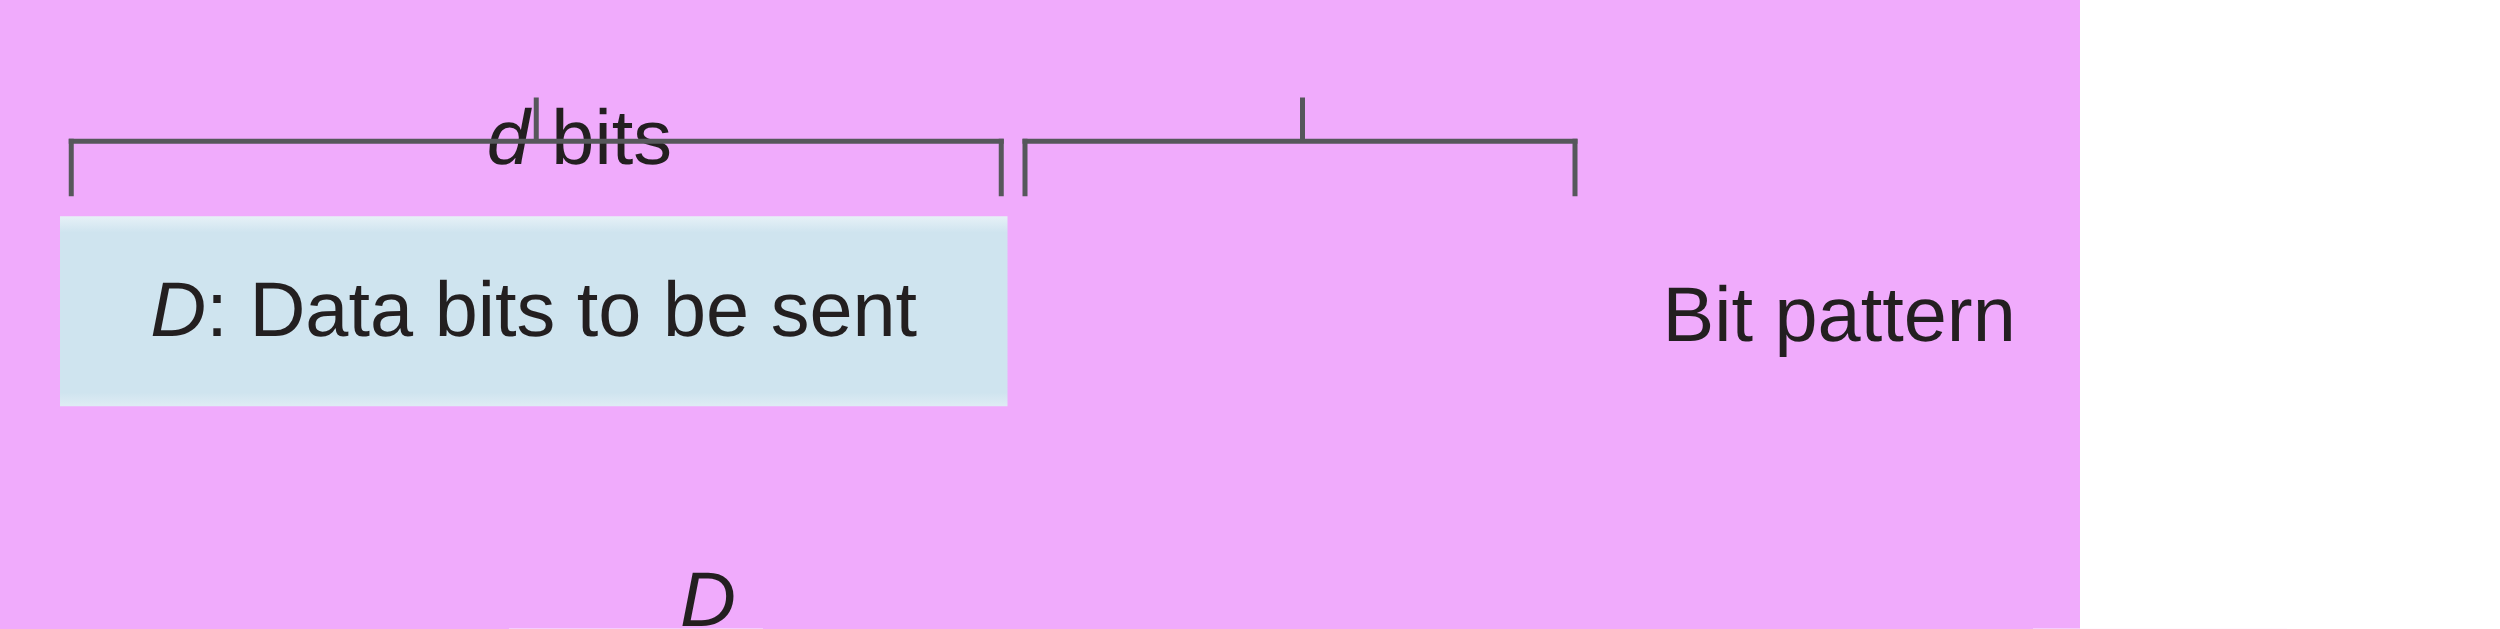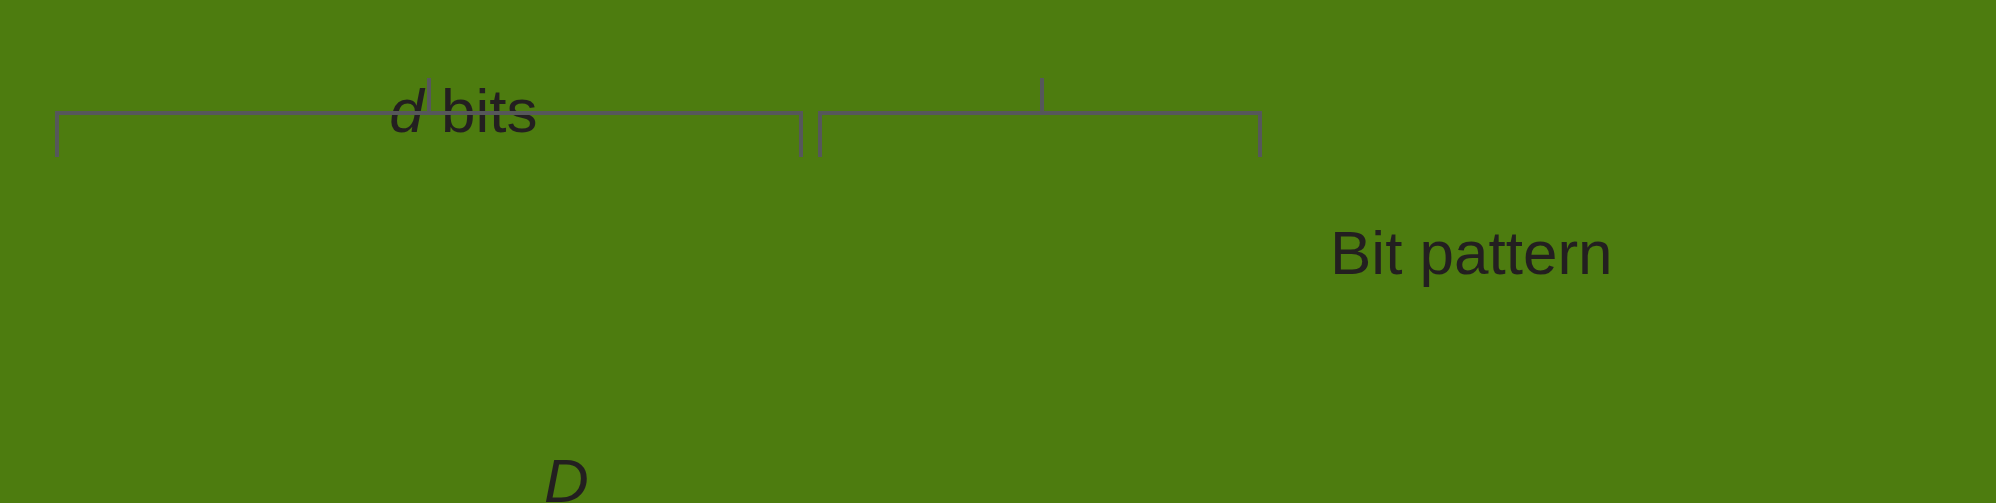--- a/index.html
+++ b/index.html
@@ -2,23 +2,23 @@
 <html style="--text: #231f20; --bracket-line: #56575b; --box-fill: #cfe4ef; --box-fill-top: #e7f1f7; --box-fill-bottom: #dfecf4;"><head>
 <meta charset="utf-8">
 <style>
   html, body {
     margin: 0;
     padding: 0;
     background: #ffffff;
   }
   #stage {
     position: relative;
-    width: 1996px;
+    width: 1664px;
     height: 503px;
-    background: #4d7c0f;
+    background: #f0abfc;
     font-family: "Liberation Sans", sans-serif;
     color: var(--text, #231f20);
     overflow: hidden;
   }
   .brace-label {
     position: absolute;
     top: 18px;
     text-align: center;
     font-size: 62px;
     line-height: 1;
@@ -80,20 +80,23 @@
 
   <div class="brace-label" style="left:55px; width:748px;">
     <i>d</i><span> bits</span>
   </div>
 
   <div class="brace" style="left:55px; width:748px;"></div>
   <div class="brace-tick" style="left:427px;"></div>
   <div class="brace" style="left:818px; width:444px;"></div>
   <div class="brace-tick" style="left:1040px;"></div>
 
+  <div class="bitbox" style="left:48px; width:758px;">
+    <span><i>D</i><span>: Data bits to be sent</span></span>
+  </div>
 
   <div class="row-label" style="top:222px;">Bit pattern</div>
 
   <div class="formula">
     <i>D</i>
     
     
     
   </div>
 

